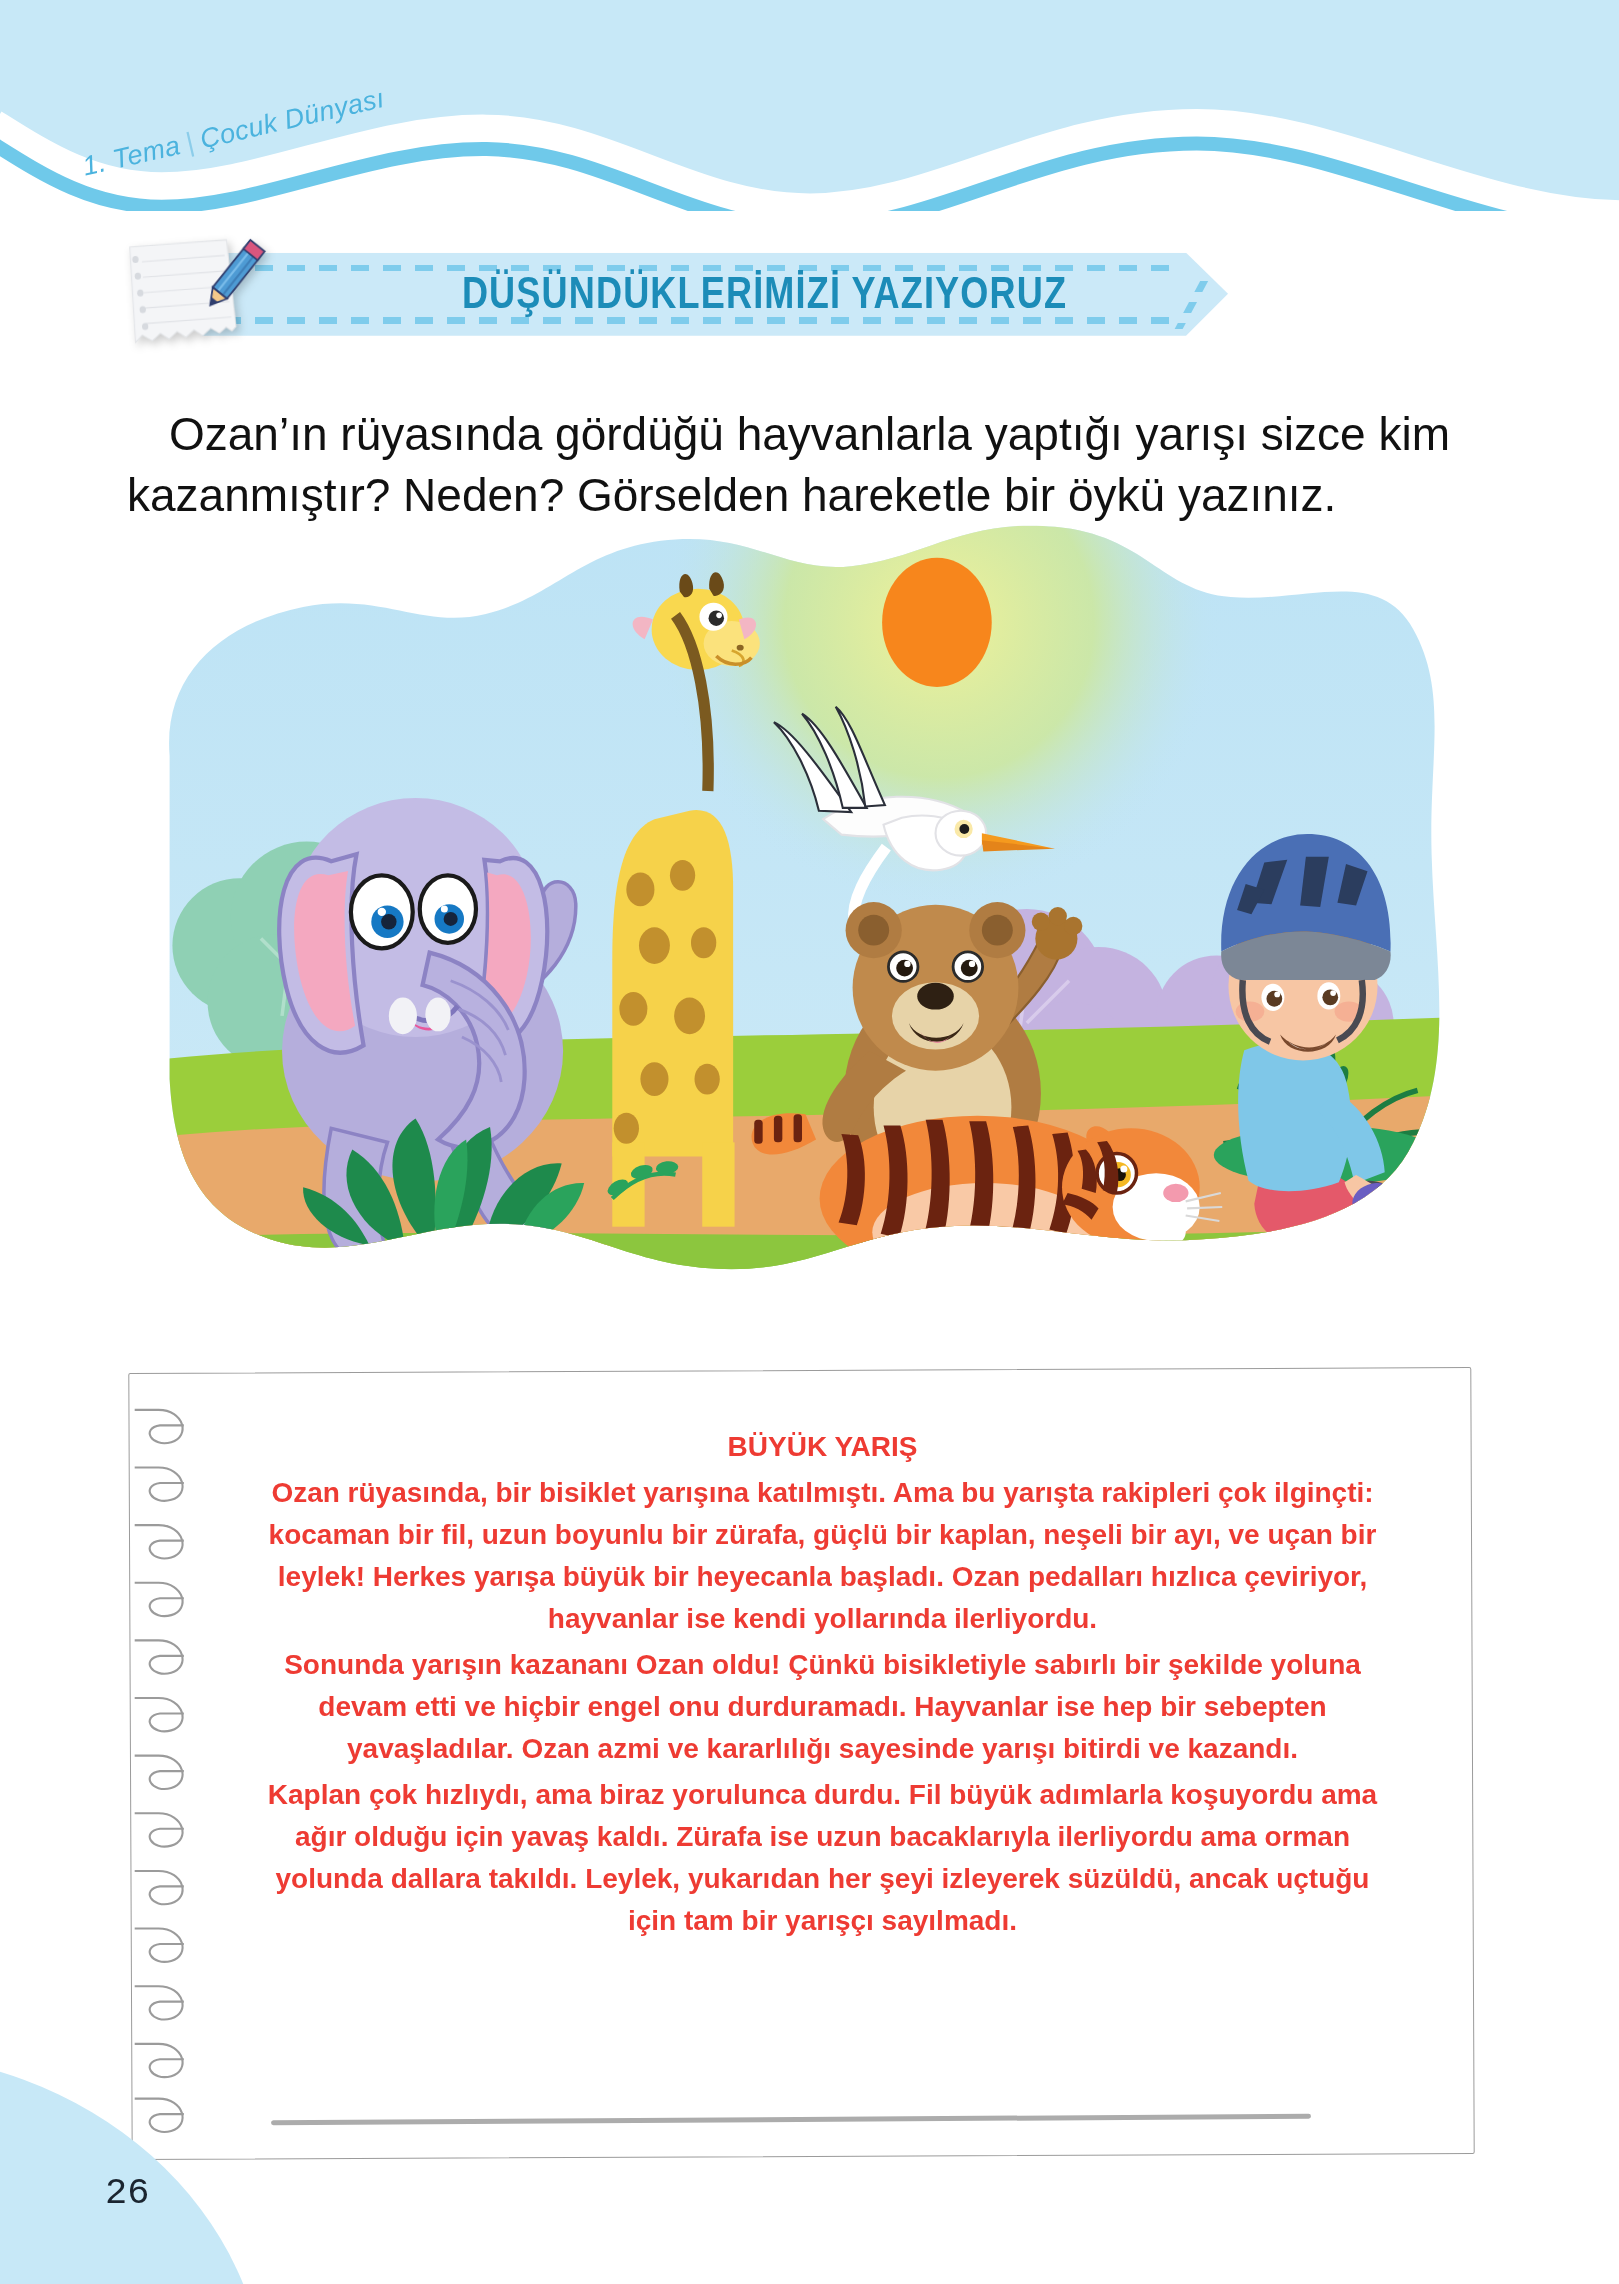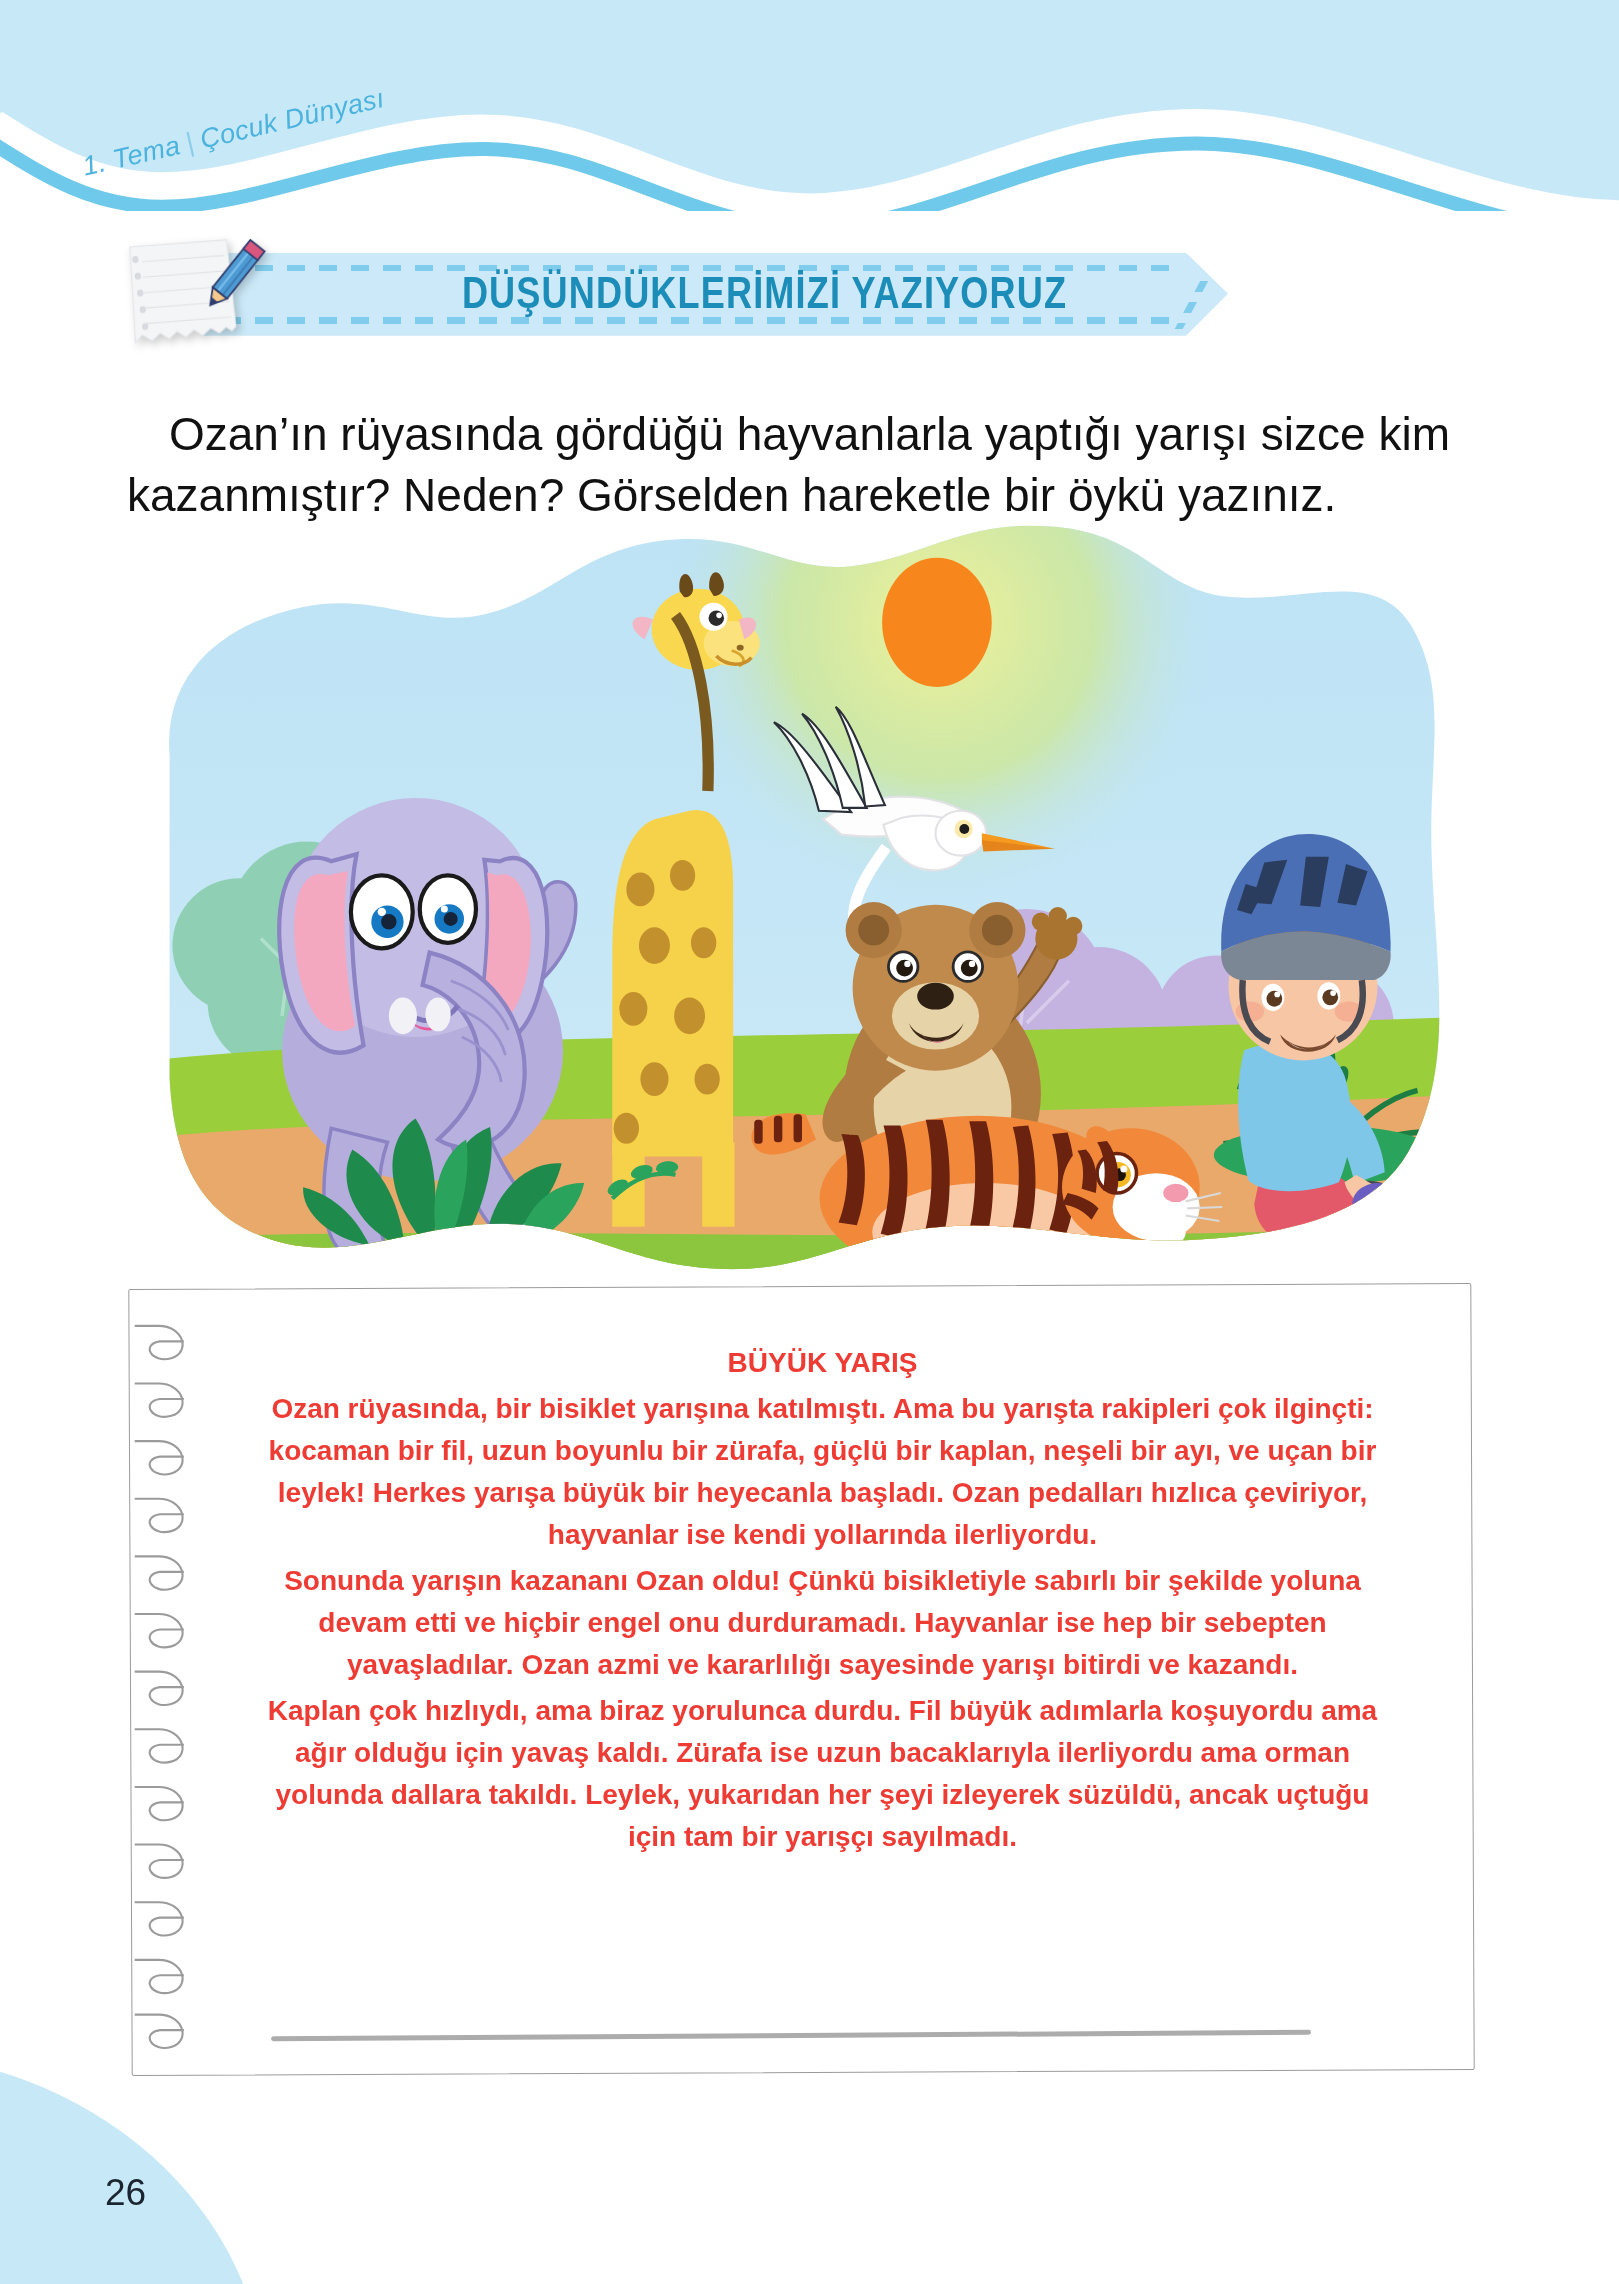--- a/index.html
+++ b/index.html
@@ -66,21 +66,21 @@
   }
 
   
   #illustration {
     position:absolute; left:120px; top:524px;
     width:1357px; height:787px;
   }
   #illustration svg { display:block; }
 
   
-  #notebook { position:absolute; left:130px; top:1286px; width:1343px; height:787px; }
+  #notebook { position:absolute; left:130px; top:1370px; width:1343px; height:787px; }
   #nb-frame {
     position:absolute; inset:0;
     border:1.4px solid #9b9b9b;
     border-radius:2.1px;
     transform:rotate(-0.25deg);
   }
   #spiral { position:absolute; left:-63px; top:15.5px; width:141px; height:752px; }
   #answer-text {
     position:absolute; left:123px; top:56px; width:1139px;
     color:#EE3B33; font-weight:bold; font-size:28px; line-height:1.5;
@@ -96,21 +96,21 @@
 
   
   #corner-blob {
     position:absolute; left:-127px; bottom:-120px;
     width:394px; height:351px;
     background:#C7E8F7;
     border-radius:0 100% 0 0 / 0 100% 0 0;
   }
   #page-number {
     position:absolute; left:105px; bottom:70px;
-    font-size:37px; color:#1b2530;
+    font-size:37px; color:#1b2530;font-family:Liberation Mono, monospace;
   }
 </style>
 </head>
 <body>
 
 <div id="header-wave">
   <svg width="1620" height="211" viewBox="0 0 2304 300" xmlns="http://www.w3.org/2000/svg">
     <path d="M0,0 H2304 V300 C2100,300 1900,170 1700,170
              C1480,170 1330,290 1150,290
              C980,290 860,180 690,178

